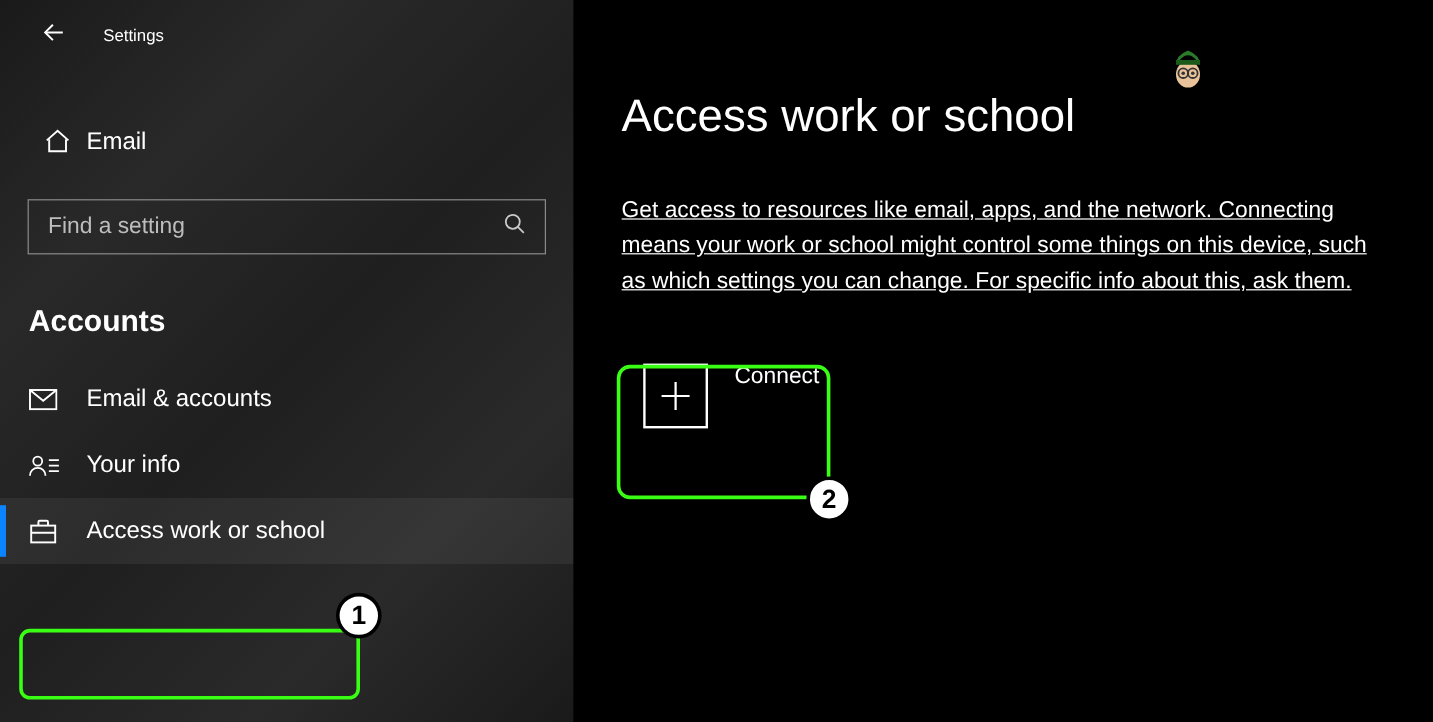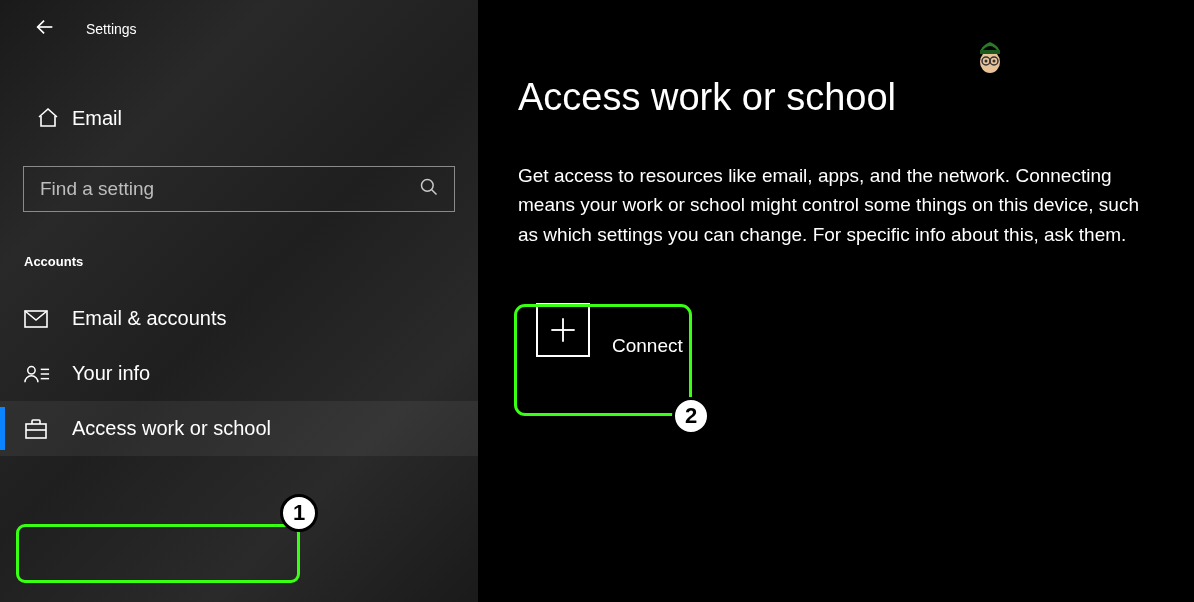--- a/index.html
+++ b/index.html
@@ -68,21 +68,21 @@
     }
     .search::placeholder { color: #bdbdbd; }
     .search-wrap { position: relative; }
     .search-icon {
       position: absolute;
       right: 16px;
       top: 50%;
       transform: translateY(-50%);
     }
     .section-header {
-      font-size: 13px;
+      font-size: 25px;
       font-weight: 600;
       color: #fff;
       margin: 42px 0 22px 24px;
     }
     .nav-item {
       display: flex;
       align-items: center;
       padding: 16px 0 16px 24px;
       cursor: pointer;
       position: relative;
@@ -138,24 +138,25 @@
       font-weight: 400;
       color: #fff;
       margin-bottom: 42px;
     }
     .page-desc {
       font-size: 19px;
       line-height: 1.55;
       color: #fff;
       max-width: 650px;
       margin-bottom: 36px;
+      text-decoration: underline;
     }
     .connect {
       display: flex;
-      align-items: flex-end;
+      align-items: flex-start;
       padding: 18px 18px;
       cursor: pointer;
       width: fit-content;
     }
     .plus-box {
       width: 54px;
       height: 54px;
       border: 2px solid #fff;
       display: flex;
       align-items: center;

